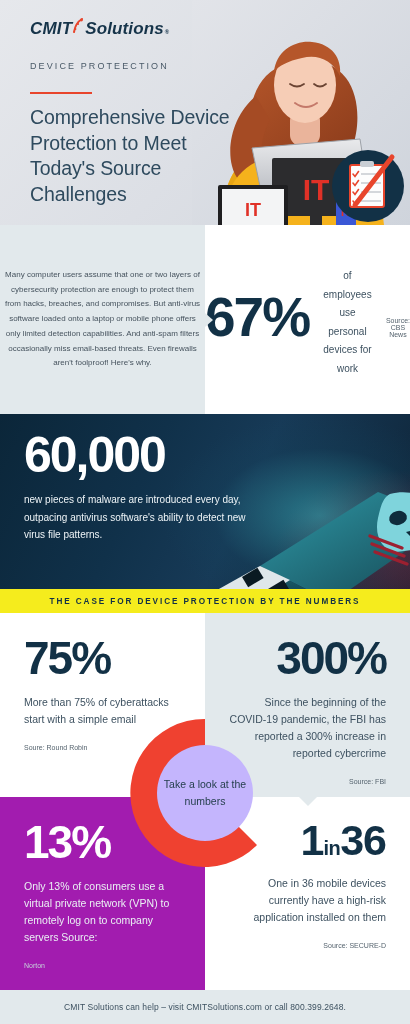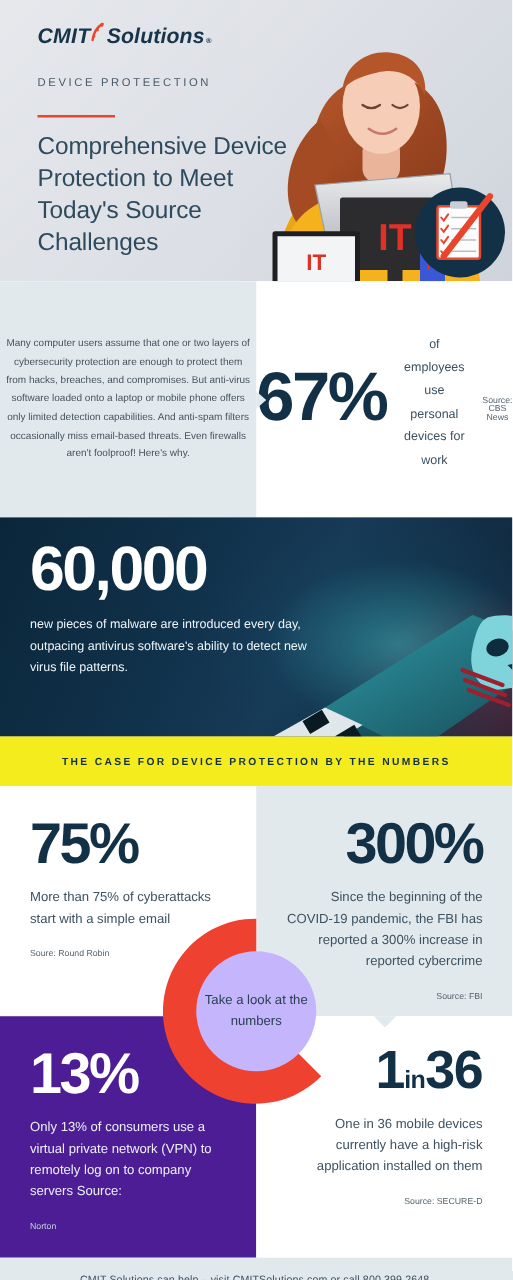--- a/index.html
+++ b/index.html
@@ -195,21 +195,21 @@
   }
   .sec3-copy p {
     font-size: 10px;
     line-height: 1.75;
     color: #eef4f7;
   }
 
   
   .band {
     width: 410px;
-    height: 40px;
+    height: 24px;
     background: #f5ec1d;
     display: flex;
     align-items: center;
     justify-content: center;
   }
   .band span {
     font-size: 8.2px;
     letter-spacing: 1.9px;
     color: #123146;
     font-weight: 600;
@@ -221,21 +221,21 @@
     width: 334px;
     height: 377px;
   }
   .cell {
     position: absolute;
     width: 205px;
     padding: 22px 24px 0 24px;
   }
   .cell-tl { left: 0;   top: 0;   height: 184px; background: #ffffff; }
   .cell-tr { left: 205px; top: 0; height: 184px; background: #e2e9ec; text-align: right; }
-  .cell-bl { left: 0;   top: 184px; height: 193px; background: #4c1d95; }
+  .cell-bl { left: 0;   top: 184px; height: 193px; background: #a21caf; }
   .cell-br { left: 205px; top: 184px; height: 193px; background: #ffffff; text-align: right; }
 
   .bignum {
     font-weight: bold;
     letter-spacing: -2px;
     line-height: 1;
   }
   .bignum-dark { color: #123146; }
   .bignum-light { color: #ffffff; }
   .s75  { font-size: 46px; margin-bottom: 13px; }

